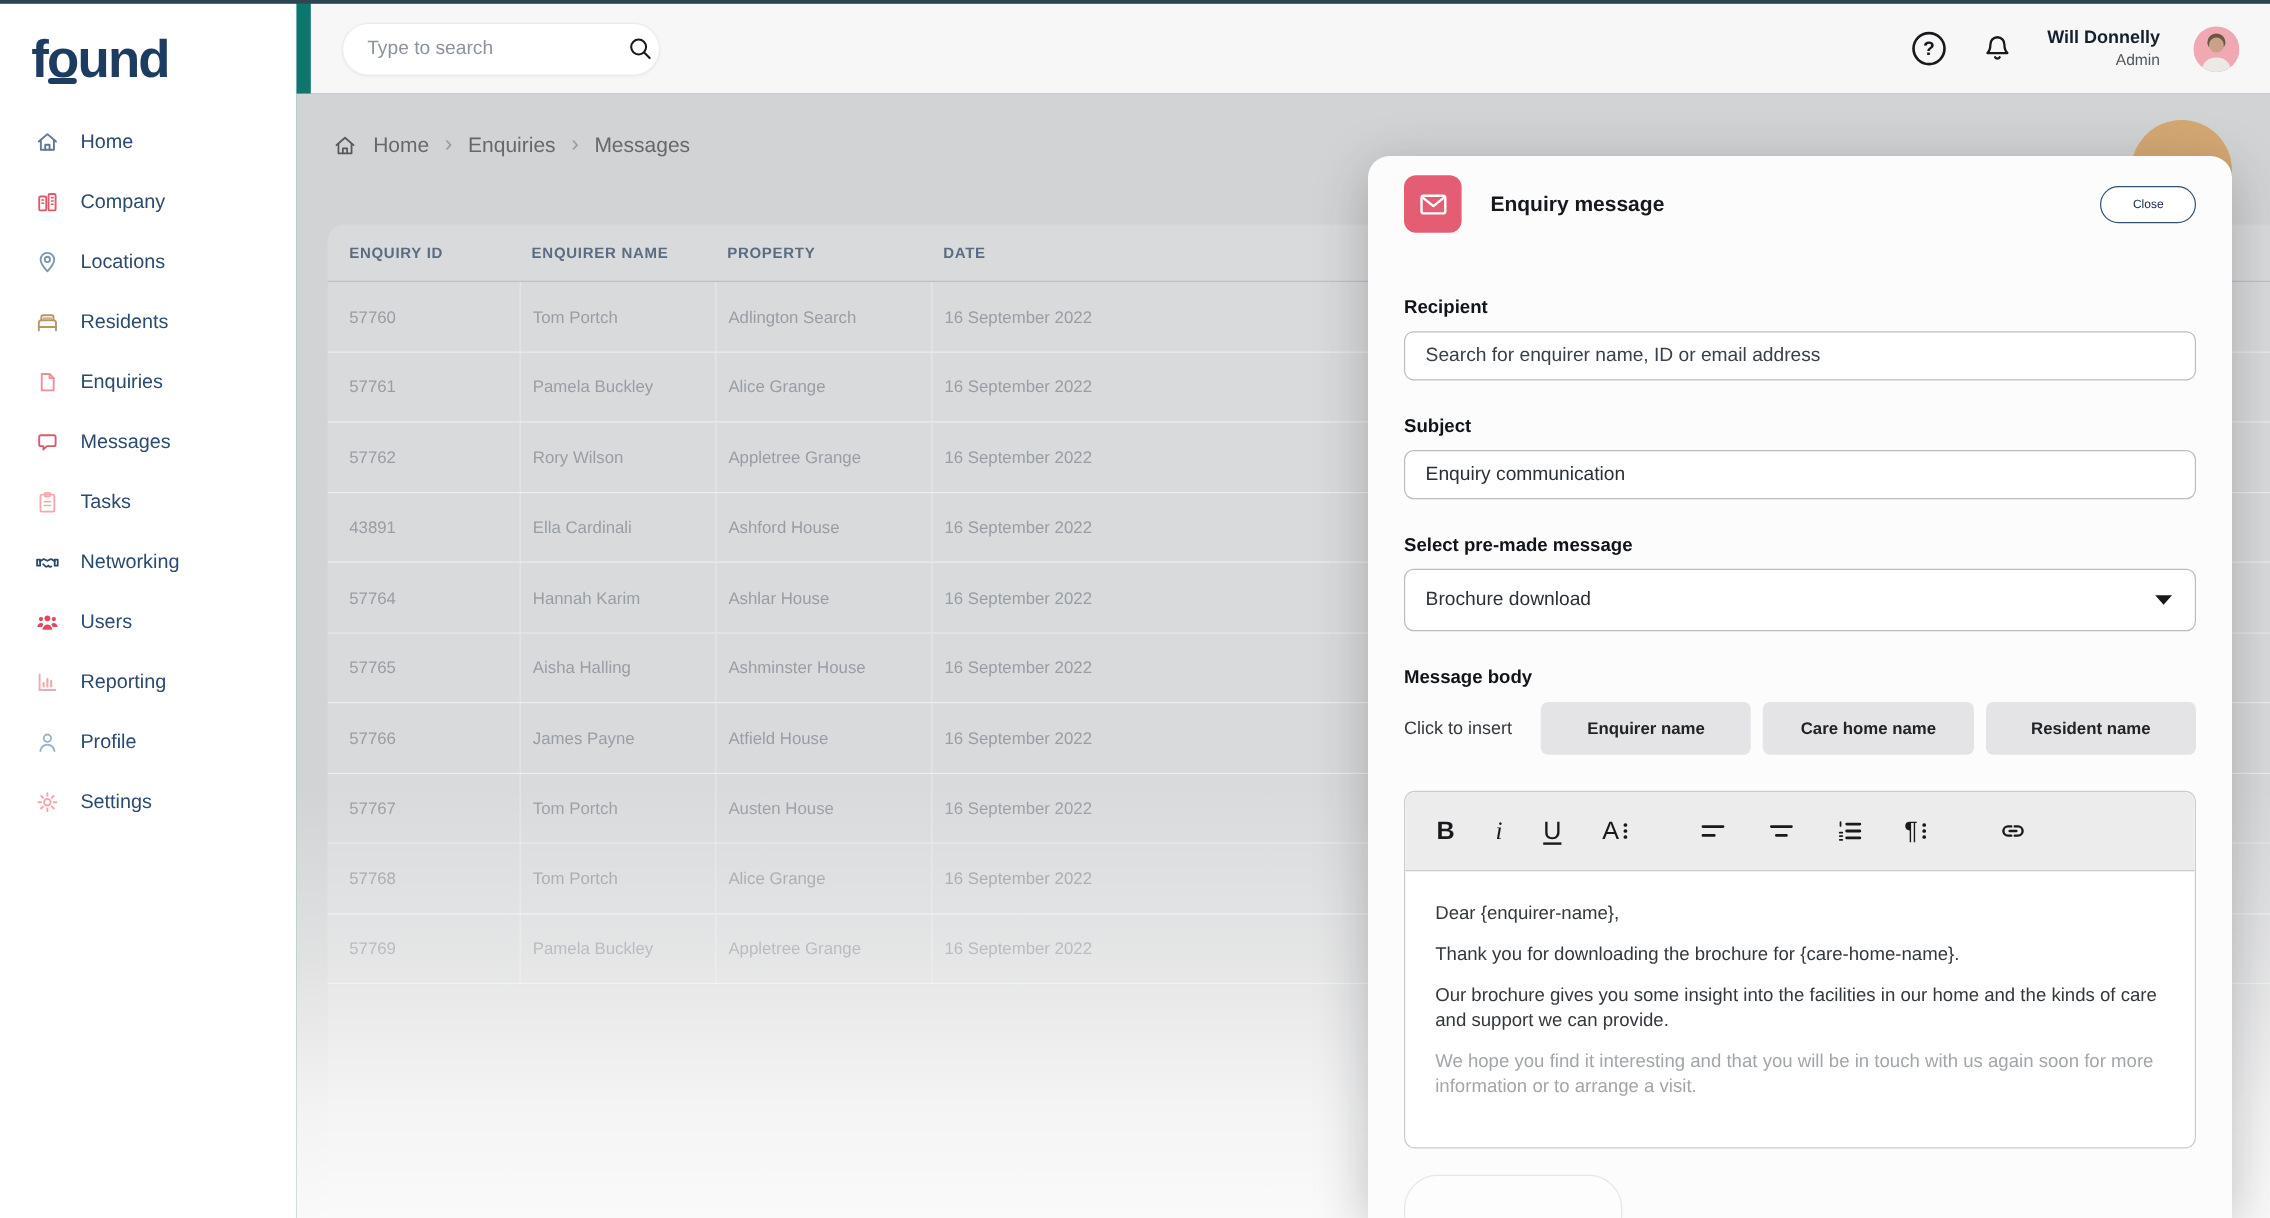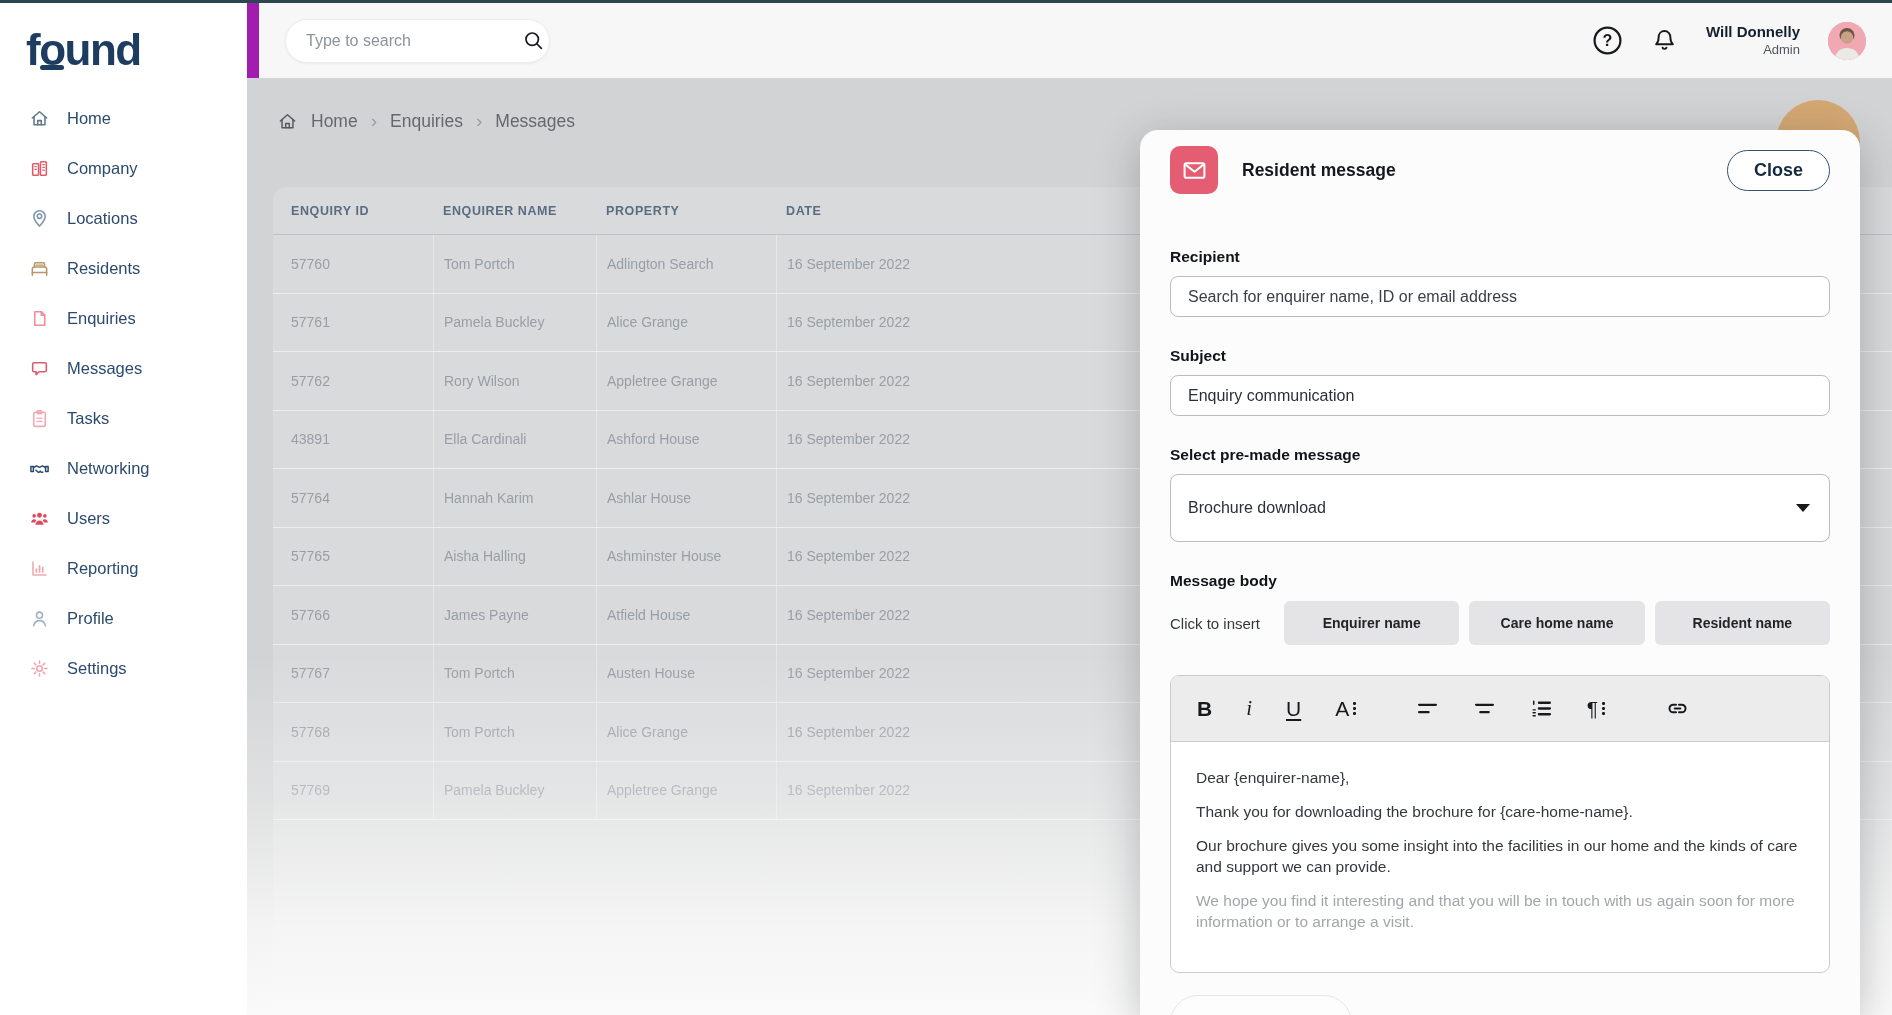--- a/index.html
+++ b/index.html
@@ -1,18 +1,18 @@
 <!DOCTYPE html>
 <html><head>
 <meta charset="utf-8">
 <style>
   * { margin:0; padding:0; box-sizing:border-box; }
   html,body { background:#e8e8e8; }
   body { font-family:"Liberation Sans", sans-serif; }
-  .screen { position:relative; width:1892px; height:1015px; background:#a21caf; overflow:hidden; }
+  .screen { position:relative; width:1892px; height:1015px; background:#0f766e; overflow:hidden; }
 
   
   .top-strip { position:absolute; left:0; top:0; width:100%; height:3px; background:#2b4651; z-index:20; }
 
   
   .sidebar { position:absolute; left:0; top:3px; bottom:0; width:247px; background:#fff; z-index:6; }
   .logo { margin:22px 0 0 26px; font-size:44px; font-weight:700; letter-spacing:-1.5px; color:#1d3c5f; cursor:pointer; }
   .logo .logo-o { position:relative; display:inline-block; }
   .logo .logo-o::after { content:""; position:absolute; left:1px; right:1px; bottom:5px; height:5px; background:#1d3c5f; border-radius:3px; }
   .nav { margin-top:18px; }
@@ -47,26 +47,26 @@
   .trow .tcell:nth-child(n+2) { border-left:1px solid rgba(255,255,255,0.35); height:100%; display:flex; align-items:center; margin-left:-10px; padding-left:10px; }
   .fade { position:absolute; left:0; right:0; bottom:0; height:360px; z-index:2; pointer-events:none;
           background:linear-gradient(to bottom, rgba(251,251,251,0) 0%, rgba(251,251,251,0.35) 40%, rgba(251,251,251,0.8) 75%, rgba(251,251,251,0.97) 100%); }
   .floating-circle { position:absolute; left:1529px; top:22px; width:84px; height:84px; border-radius:50%; background:#d4a873; z-index:3; }
 
   
   .panel { position:absolute; left:1140px; top:130px; width:720px; bottom:0; background:#fcfcfc; border-radius:18px 18px 0 0; box-shadow:0 10px 44px rgba(35,40,46,0.28); z-index:10; padding:0 30px; }
   .panel-header { display:flex; align-items:center; padding:16px 0 14px; }
   .mail-badge { width:48px; height:48px; border-radius:10px; background:#e45d72; display:flex; align-items:center; justify-content:center; flex:0 0 48px; }
   .panel-title { margin-left:24px; font-size:17.5px; font-weight:700; color:#15181c; }
-  .close-btn { margin-left:auto; background:#fff; border:1.6px solid #33516f; border-radius:999px; padding:9px 26px; font-size:18px; font-weight:700; color:#14293f; cursor:pointer; font-family:"Liberation Sans", sans-serif; }
+  .close-btn { margin-left:auto; background:#fff; border:1.6px solid #33516f; border-radius:999px; padding:9px 26px; font-size:10px; font-weight:400; color:#14293f; cursor:pointer; font-family:"Liberation Sans", sans-serif; }
   .field-label { font-size:15.5px; font-weight:700; color:#101419; margin:30px 0 10px; }
   .field-label.first { margin-top:40px; }
   .text-input { width:100%; height:41px; background:#fff; border:1px solid #b9bdc2; border-radius:8px; padding:0 17px; font-size:16px; color:#2b3036; outline:none; font-family:"Liberation Sans", sans-serif; }
   .text-input::placeholder { color:#394049; opacity:1; }
-  .select-box { position:relative; width:100%; height:68px; background:#fff; border:1px solid #b9bdc2; border-radius:8px; display:flex; align-items:center; padding:0 17px; font-size:16px; color:#2b3036; cursor:pointer; }
+  .select-box { position:relative; width:100%; height:52px; background:#fff; border:1px solid #b9bdc2; border-radius:8px; display:flex; align-items:center; padding:0 17px; font-size:16px; color:#2b3036; cursor:pointer; }
   .caret { position:absolute; right:19px; width:0; height:0; border-left:7px solid transparent; border-right:7px solid transparent; border-top:8px solid #16181b; }
   .insert-row { display:flex; align-items:center; margin-top:11px; }
   .insert-hint { font-size:15px; color:#33383d; margin-right:14px; white-space:nowrap; }
   .chip-btn { flex:1; height:44px; background:#e4e4e6; border:none; border-radius:6px; font-size:14px; font-weight:700; color:#202428; margin-left:10px; cursor:pointer; font-family:"Liberation Sans", sans-serif; }
   .editor { margin-top:30px; border:1px solid #cbcbcb; border-radius:9px; background:#fff; overflow:hidden; }
   .toolbar { height:66px; background:#ececec; border-bottom:1px solid #cbcbcb; display:flex; align-items:center; padding:0 26px; }
   .tb-btn { background:none; border:none; cursor:pointer; display:flex; align-items:center; color:#17191c; font-family:"Liberation Sans", sans-serif; padding:0; margin-right:34px; }
   .tb-btn.group-gap { margin-left:26px; }
   .tb-btn.last { margin-left:26px; margin-right:0; }
   .tb-glyph { font-size:21px; color:#17191c; line-height:1; }
@@ -339,21 +339,21 @@
   </main>
 
   <section class="panel">
     <div class="panel-header">
       <div class="mail-badge">
         <svg width="27" height="27" viewBox="0 0 24 24" fill="none" stroke="#ffffff" stroke-width="1.8" stroke-linecap="round" stroke-linejoin="round">
             <rect x="3.2" y="5.5" width="17.6" height="13" rx="1.6"></rect>
             <path d="m4.6 7.2 7.4 5.9 7.4-5.9"></path>
           </svg>
       </div>
-      <div class="panel-title">Resident message</div>
+      <div class="panel-title">Enquiry message</div>
       <button class="close-btn">Close</button>
     </div>
 
     <div class="field-label first">Recipient</div>
     <input class="text-input" placeholder="Search for enquirer name, ID or email address" style="">
 
     <div class="field-label">Subject</div>
     <input class="text-input" value="Enquiry communication" style="">
 
     <div class="field-label">Select pre-made message</div>

